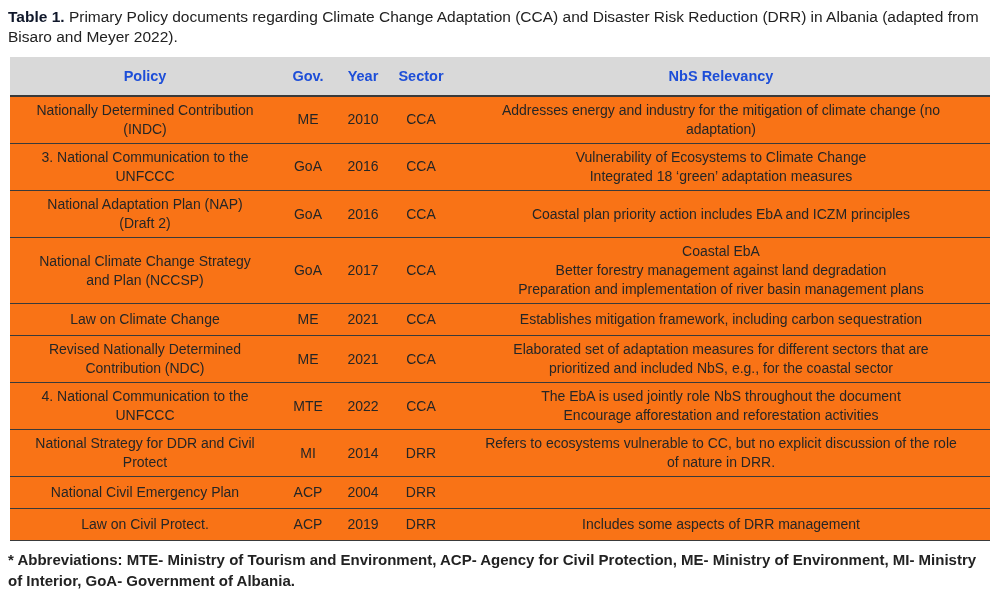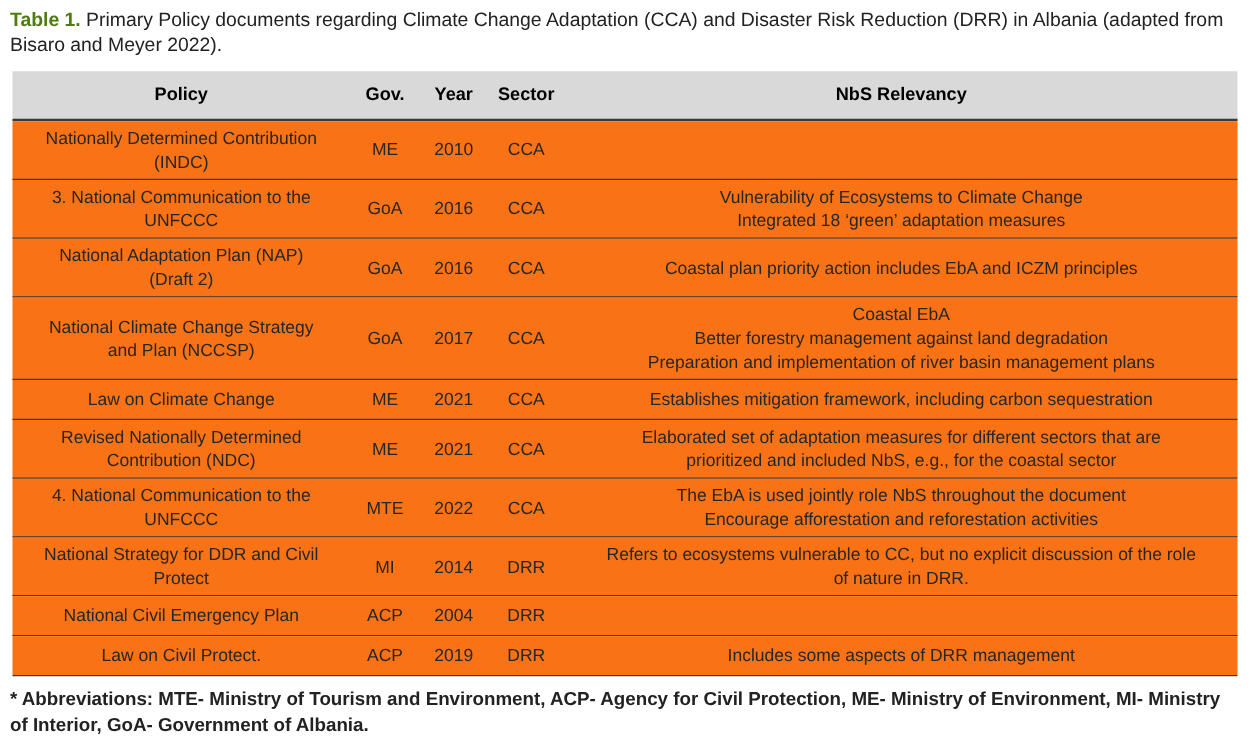--- a/index.html
+++ b/index.html
@@ -18,21 +18,21 @@
     overflow: hidden;
   }
   .caption {
     font-size: 15.5px;
     line-height: 1.32;
     color: #222222;
     margin: 0 0 9px 0;
     padding-right: 2px;
   }
   .caption .label {
-    color: #4d7c0f;
+    color: #0f172a;
     font-weight: 700;
   }
   .tbl {
     width: 980px;
     margin-left: 2px;
     border-bottom: 1.5px solid #3a3a3a;
   }
   .hdr-row, .row {
     display: grid;
     grid-template-columns: 270px 56px 54px 62px 1fr;
@@ -41,21 +41,21 @@
   .hdr-row {
     background: #d9d9d9;
     border-bottom: 2px solid #3a3a3a;
     min-height: 38px;
   }
   .hdr-cell {
     font-weight: 700;
     font-size: 14.5px;
     text-align: center;
     padding: 6px 4px;
-    color: #000000;
+    color: #1d4ed8;
   }
   .row {
     border-bottom: 1px solid #3a3a3a;
     background: #f97316;
     min-height: 31px;
   }
   .row:last-child {
     border-bottom: none;
   }
   .cell {
@@ -91,20 +91,22 @@
       <div class="hdr-cell">NbS Relevancy</div>
     </div>
 
     <div>
   <div class="row">
     <div class="cell">Nationally Determined Contribution
 (INDC)</div>
     <div class="cell">ME</div>
     <div class="cell">2010</div>
     <div class="cell">CCA</div>
+    <div class="cell">Addresses energy and industry for the mitigation of climate change (no
+adaptation)</div>
   </div>
 
   <div class="row">
     <div class="cell">3. National Communication to the
 UNFCCC</div>
     <div class="cell">GoA</div>
     <div class="cell">2016</div>
     <div class="cell">CCA</div>
     <div class="cell">Vulnerability of Ecosystems to Climate Change
 Integrated 18 ‘green’ adaptation measures</div>

